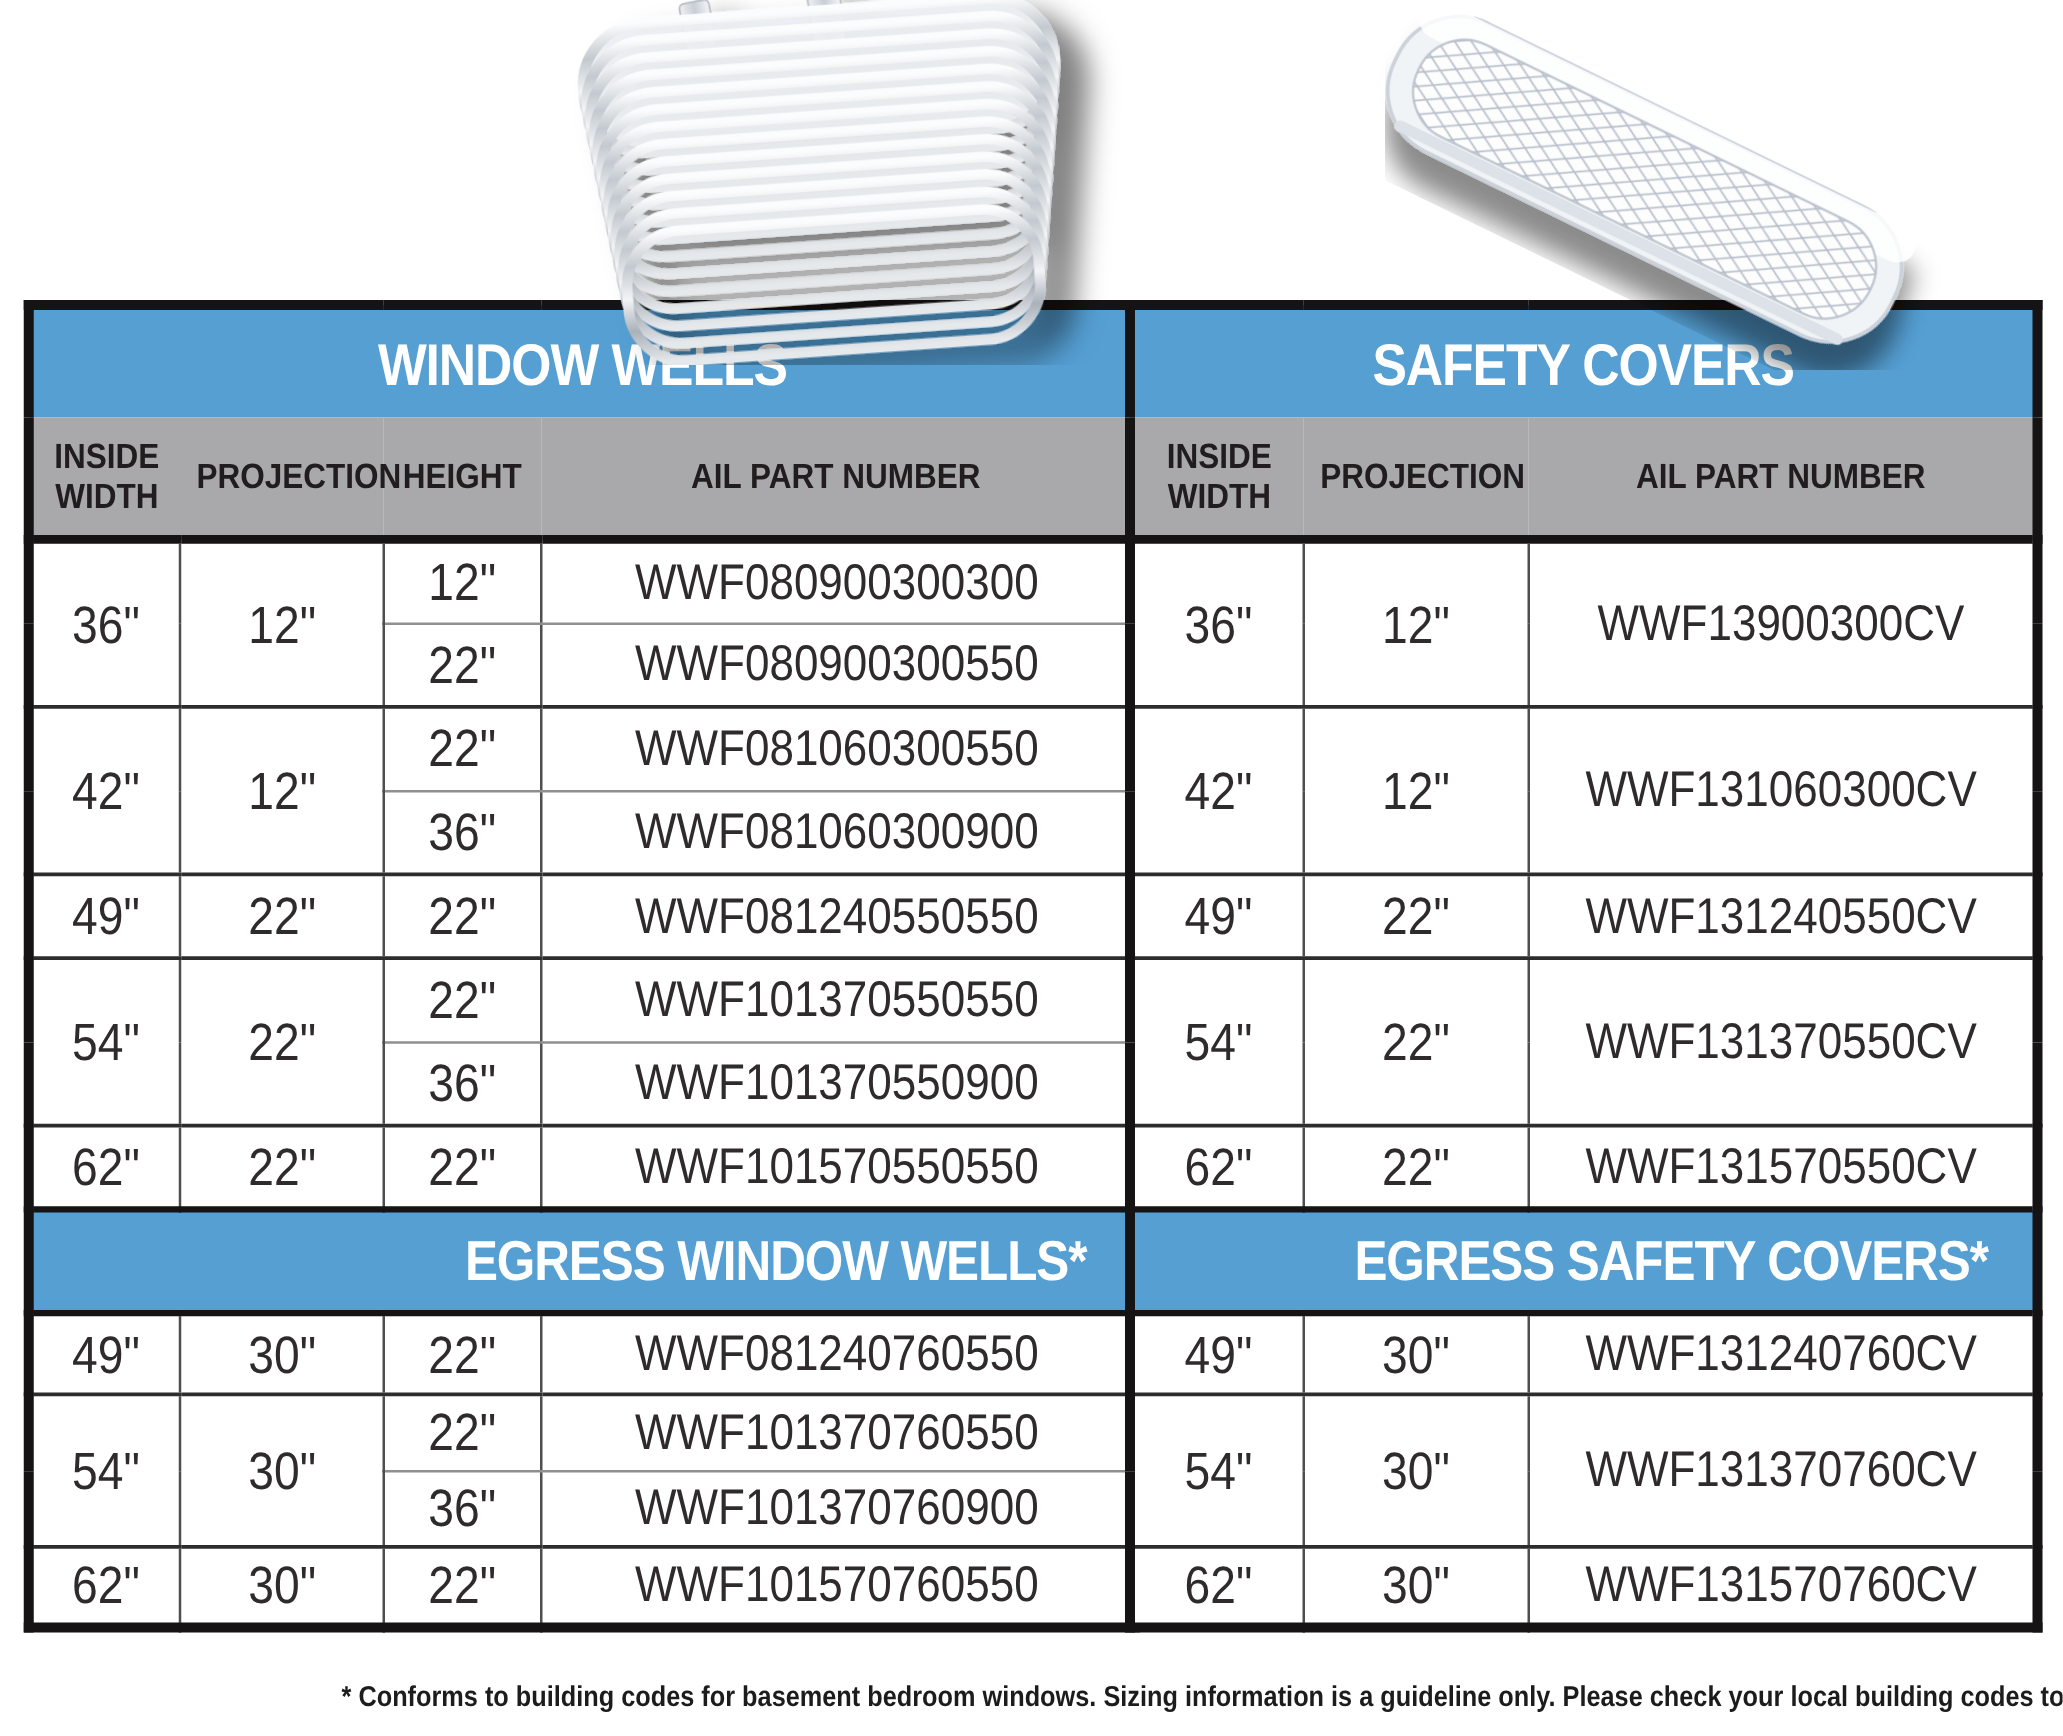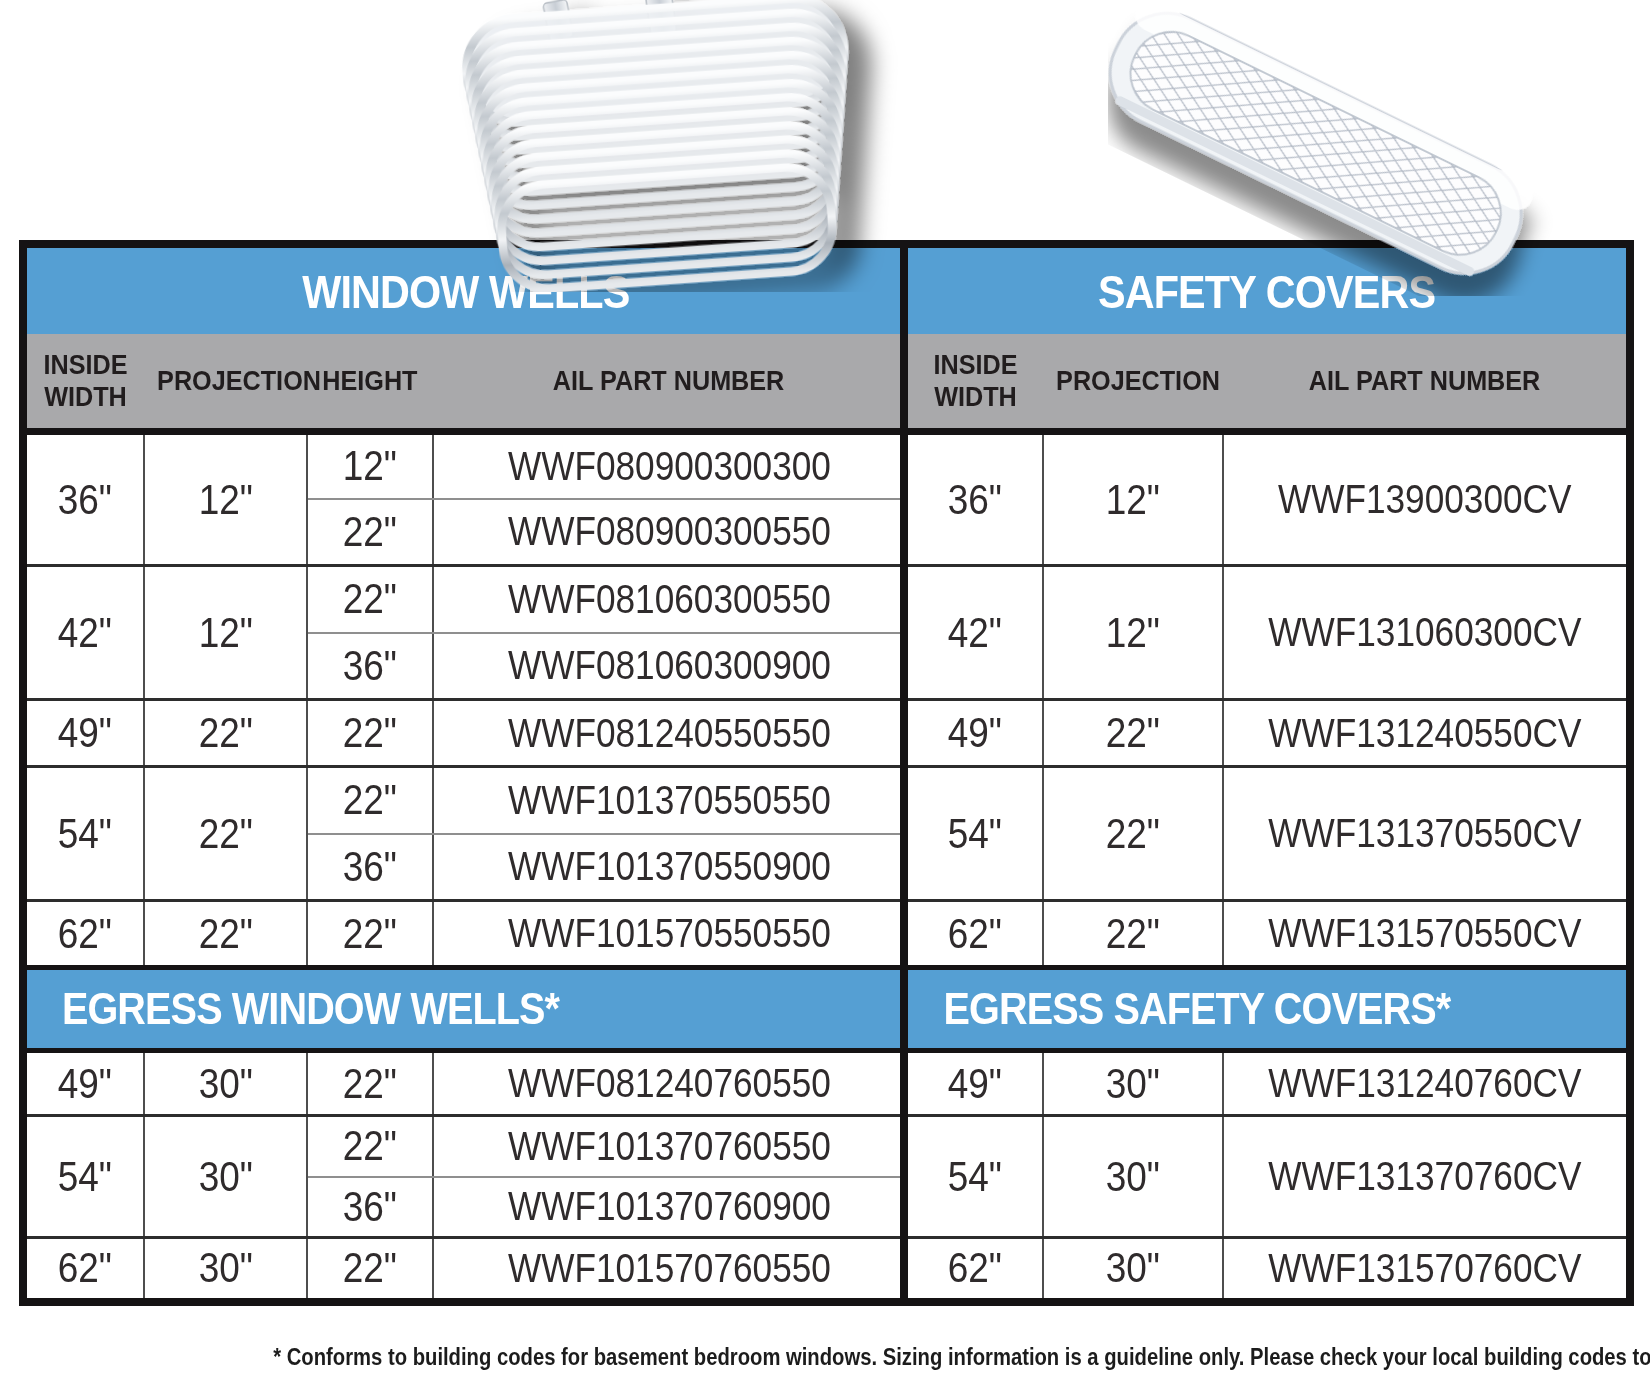--- a/index.html
+++ b/index.html
@@ -18,21 +18,21 @@
   tr.cols-row th{background:#a9a9ab;color:#211d1e;border:0;border-bottom:7px solid #151314;
                  height:94px;font-size:28px;font-weight:700;text-align:center;
                  vertical-align:middle;padding:0 4px;line-height:1.15;}
 
   td.d{font-size:42px;font-weight:400;color:#2f2b2c;text-align:center;vertical-align:middle;
        border-left:2px solid #4e4e4e;border-right:2px solid #4e4e4e;
        border-bottom:2px solid #8f8f8f;background:#ffffff;padding:0;}
   td.part{font-size:40px;}
   td.gb{border-bottom:3px solid #2d2d2d;}
 
-  tr.egress-row td{background:#559fd3;color:#ffffff;text-align:left;vertical-align:middle;
+  tr.egress-row td{background:#559fd3;color:#ffffff;text-align:right;vertical-align:middle;
                    height:76px;border:0;border-top:5px solid #151314;border-bottom:5px solid #151314;}
   tr.egress-row .cond{font-size:45px;font-weight:700;letter-spacing:-1px;}
 
   tr.r{height:67px;}
   tr.re1{height:65px;}
   tr.re2{height:61px;}
   tr.re3{height:64px;}
 
   .cond{display:inline-block;transform:scaleX(0.88);transform-origin:center center;white-space:nowrap;}
   th .cond{transform:scaleX(0.9);white-space:normal;}

